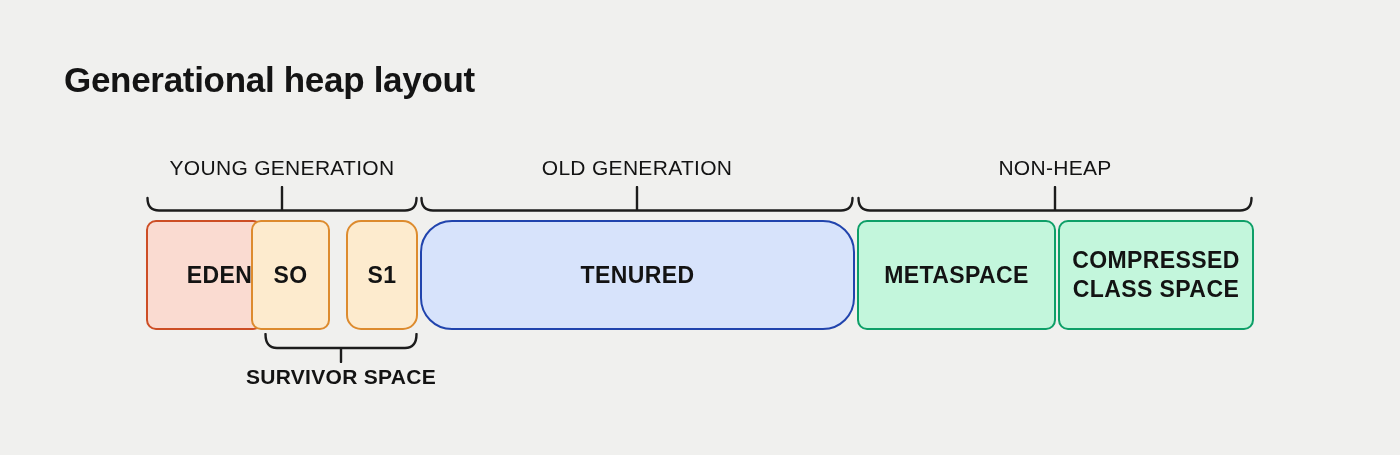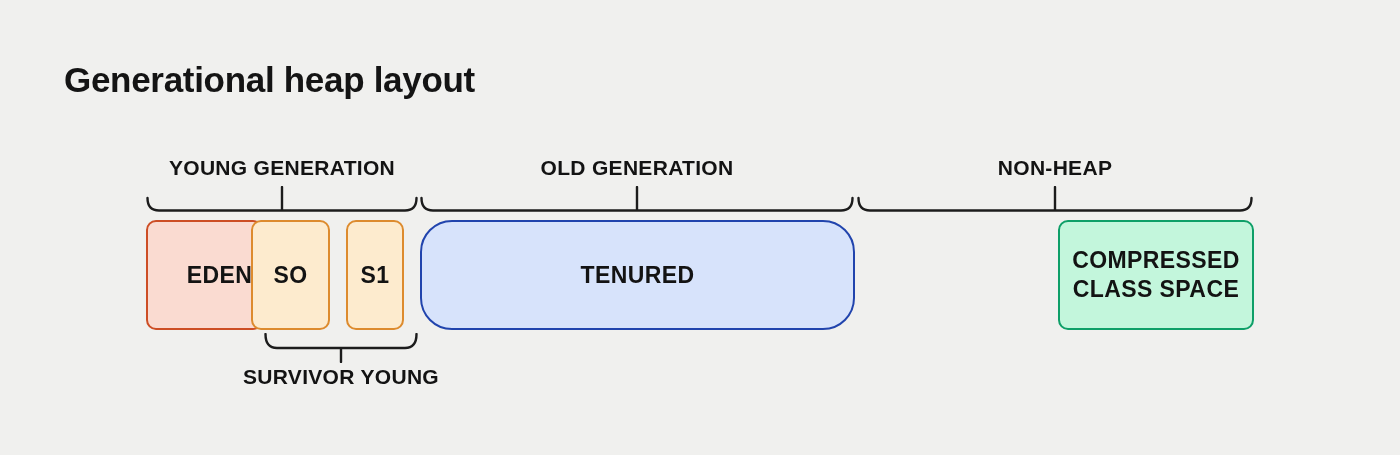--- a/index.html
+++ b/index.html
@@ -22,21 +22,21 @@
     font-size: 35px;
     font-weight: 800;
     letter-spacing: -0.3px;
     color: #141414;
   }
   .group-label {
     position: absolute;
     top: 156px;
     transform: translateX(-50%);
     font-size: 21px;
-    font-weight: 700;
+    font-weight: 400;
     letter-spacing: 0.3px;
     color: #131313;
     white-space: nowrap;
   }
   .bracket {
     position: absolute;
     color: #1c1c1c;
   }
   .bracket path {
     fill: none;
@@ -69,21 +69,21 @@
     transform: translateX(-50%);
     font-size: 21px;
     font-weight: 800;
     letter-spacing: 0.3px;
     color: #131313;
     white-space: nowrap;
   }
   
   .box-eden       { left: 146px;  width: 117px; }
   .box-s0         { left: 251px;  width: 79px; text-align: center;  }
-  .box-s1         { left: 346px;  width: 58px;  }
+  .box-s1         { left: 346px;  width: 72px; border-radius: 15px;  }
   .box-tenured    { left: 420px;  width: 435px; border-radius: 32px; }
   .box-metaspace  { left: 857px;  width: 199px; }
   .box-compressed { left: 1058px; width: 196px; }
   .bracket-young    { left: 146px; top: 186px; }
   .bracket-old      { left: 420px; top: 186px; }
   .bracket-nonheap  { left: 857px; top: 186px; }
   .bracket-survivor { left: 264px; top: 333px; }
   .label-young    { left: 282px;  }
   .label-old      { left: 637px;  }
   .label-nonheap  { left: 1055px; }
@@ -107,20 +107,21 @@
     <path d="M1.5,12 Q1.5,24.5 13,24.5 L421,24.5 Q432.5,24.5 432.5,12 M217,24.5 L217,1"></path>
   </svg>
   <svg class="bracket bracket-nonheap" width="396" height="26" viewBox="0 0 396 26" style="color: rgb(28, 28, 28);">
     <path d="M1.5,12 Q1.5,24.5 13,24.5 L383,24.5 Q394.5,24.5 394.5,12 M198,24.5 L198,1"></path>
   </svg>
 
   <div class="mem-box box-eden" style="background-color: rgb(250, 219, 209); border-color: rgb(205, 78, 37); padding-left: 38px;">EDEN</div>
   <div class="mem-box box-s0" style="background-color: rgb(253, 235, 206); border-color: rgb(221, 139, 46);">SO</div>
   <div class="mem-box box-s1" style="background-color: rgb(253, 235, 206); border-color: rgb(221, 139, 46);">S1</div>
   <div class="mem-box box-tenured" style="background-color: rgb(215, 227, 251); border-color: rgb(33, 68, 173);">TENURED</div>
+  <div class="mem-box box-metaspace" style="background-color: rgb(195, 246, 220); border-color: rgb(14, 159, 104);">METASPACE</div>
   <div class="mem-box box-compressed" style="background-color: rgb(195, 246, 220); border-color: rgb(14, 159, 104);">COMPRESSED CLASS SPACE</div>
 
   <svg class="bracket bracket-survivor" width="154" height="30" viewBox="0 0 154 30" style="color: rgb(28, 28, 28);">
     <path d="M1.5,1 Q1.5,15 13,15 L141,15 Q152.5,15 152.5,1 M77,15 L77,29"></path>
   </svg>
-  <div class="survivor-label label-survivor">SURVIVOR YOUNG</div>
+  <div class="survivor-label label-survivor">SURVIVOR SPACE</div>
 
 </div>
 
 </body></html>

